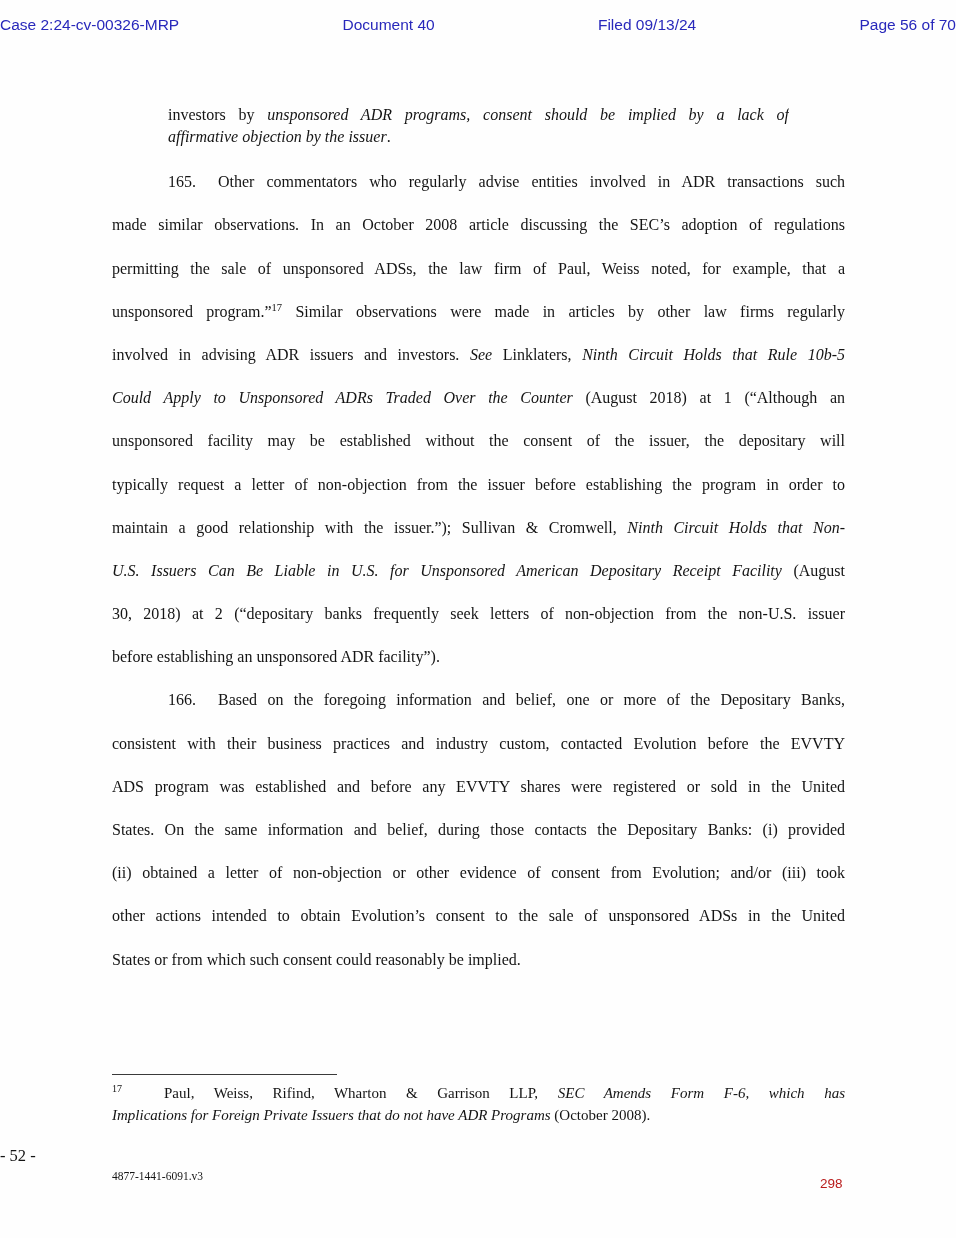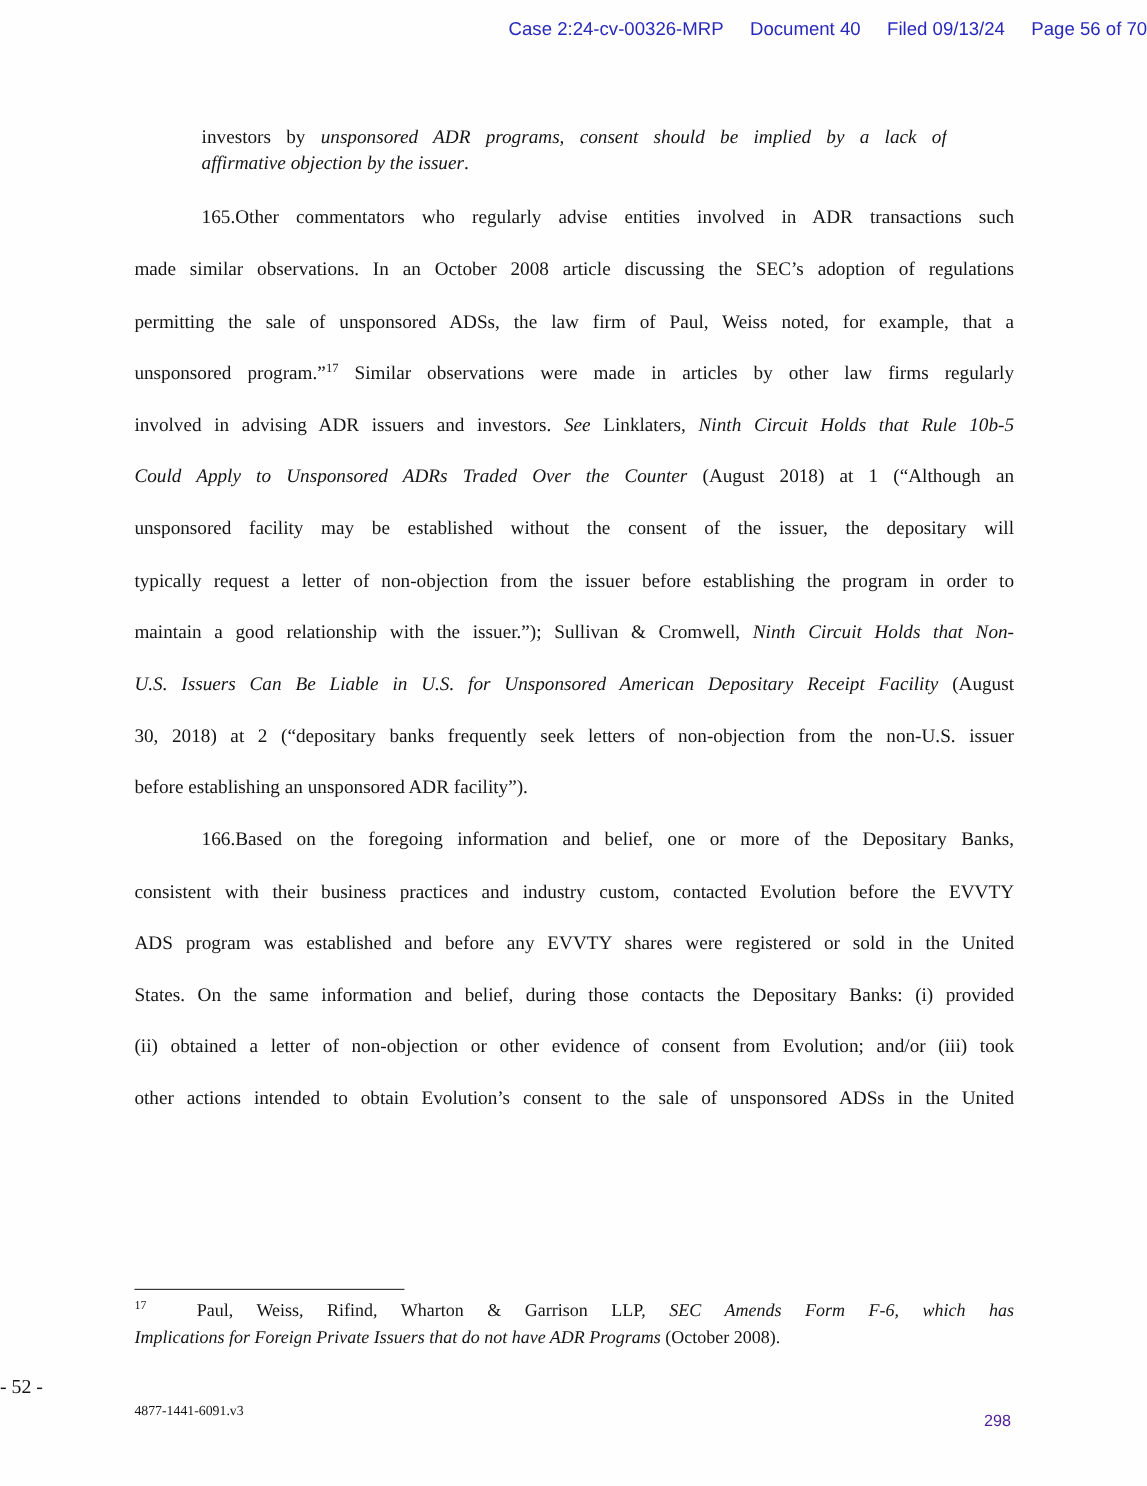--- a/index.html
+++ b/index.html
@@ -9,21 +9,21 @@
     width: 956px;
     height: 1238px;
     background: #fefefe;
     font-family: "Liberation Serif", serif;
     color: #141414;
     overflow: hidden;
   }
   .header {
     position: absolute;
     top: 16px; left: 0; width: 100%;
-    display: flex; justify-content: flex-end; gap: 22px;
+    display: flex; justify-content: space-between; gap: 22px;
     font-family: "Liberation Sans", sans-serif;
     font-size: 15.5px;
     color: #2828bb;
     white-space: nowrap;
   }
   .content {
     position: absolute;
     top: 104px; left: 112px; width: 733px;
     font-size: 16px;
   }
@@ -34,21 +34,21 @@
     height: 43.2px;
     overflow: hidden;
   }
   .line.nj { text-align: center; text-align-last: left; }
   .line.ind { text-indent: 56px; }
   .intro { margin-left: 56px; width: 621px; margin-bottom: 13px; }
   .intro .line { line-height: 21.6px; height: 21.6px; }
   .s-r  { font-style: normal; }
   .s-i  { font-style: italic; }
   .s-bi { font-style: italic; font-weight: normal; }
-  .s-pn { }
+  .s-pn { margin-right: 22px; }
   .s-sup { vertical-align: super; font-size: 10.5px; line-height: 0; }
   .s-fn  { vertical-align: super; font-size: 10px; line-height: 0; margin-right: 42px; }
   .fn-sep {
     position: absolute;
     top: 1074px; left: 112px; width: 225px; height: 0;
     border-top: 1.6px solid #3a3a3a;
   }
   .footnote {
     position: absolute;
     top: 1082px; left: 112px; width: 733px;
@@ -64,21 +64,21 @@
   .doc-id {
     position: absolute;
     top: 1170px; left: 112px;
     font-size: 11.5px;
   }
   .bates {
     position: absolute;
     top: 1176px; left: 820px;
     font-family: "Liberation Sans", sans-serif;
     font-size: 13.5px;
-    color: #4c1d95;
+    color: #b91c1c;
   }
 </style>
 </head>
 <body>
 
 <div class="page">
 
   <div class="header">
     <span>Case 2:24-cv-00326-MRP</span>
     <span>Document 40</span>
@@ -105,20 +105,21 @@
         <div class="line"><span class="s-r">30, 2018) at 2 (“depositary banks frequently seek letters of non-objection from the non-U.S. issuer</span></div>
         <div class="line nj"><span class="s-r">before establishing an unsponsored ADR facility”).</span></div>
       </div>
     <div>
         <div class="line ind"><span class="s-pn">166.</span><span class="s-r">Based on the foregoing information and belief, one or more of the Depositary Banks,</span></div>
         <div class="line"><span class="s-r">consistent with their business practices and industry custom, contacted Evolution before the EVVTY</span></div>
         <div class="line"><span class="s-r">ADS program was established and before any EVVTY shares were registered or sold in the United</span></div>
         <div class="line"><span class="s-r">States. On the same information and belief, during those contacts the Depositary Banks: (i) provided</span></div>
         <div class="line"><span class="s-r">(ii) obtained a letter of non-objection or other evidence of consent from Evolution; and/or (iii) took</span></div>
         <div class="line"><span class="s-r">other actions intended to obtain Evolution’s consent to the sale of unsponsored ADSs in the United</span></div>
+        <div class="line nj"><span class="s-r">States or from which such consent could reasonably be implied.</span></div>
       </div>
   </div>
 
   <div class="fn-sep"></div>
   <div class="footnote">
       <div class="line"><span class="s-fn">17</span><span class="s-r">Paul, Weiss, Rifind, Wharton &amp; Garrison LLP, </span><span class="s-i">SEC Amends Form F-6, which has</span></div>
       <div class="line nj"><span class="s-i">Implications for Foreign Private Issuers that do not have ADR Programs</span><span class="s-r"> (October 2008).</span></div>
     </div>
 
   <div class="page-number">- 52 -</div>

